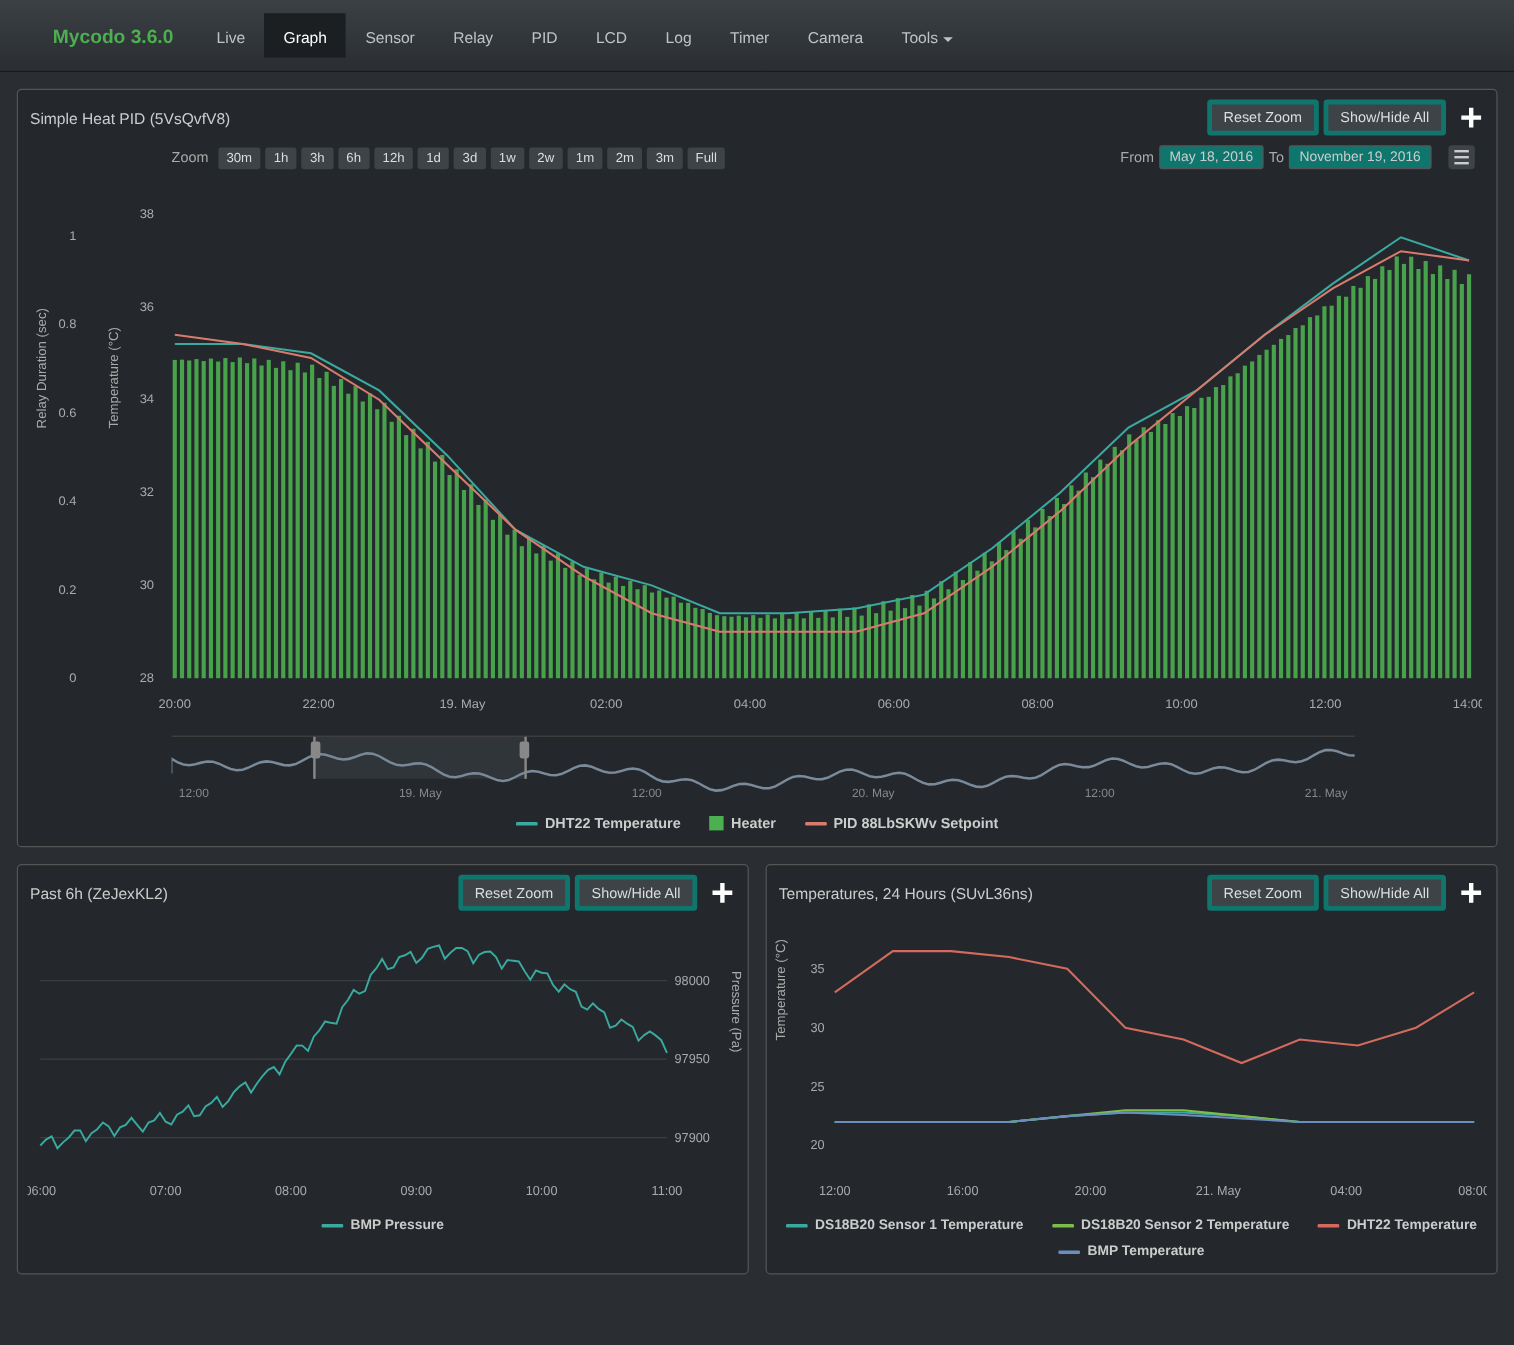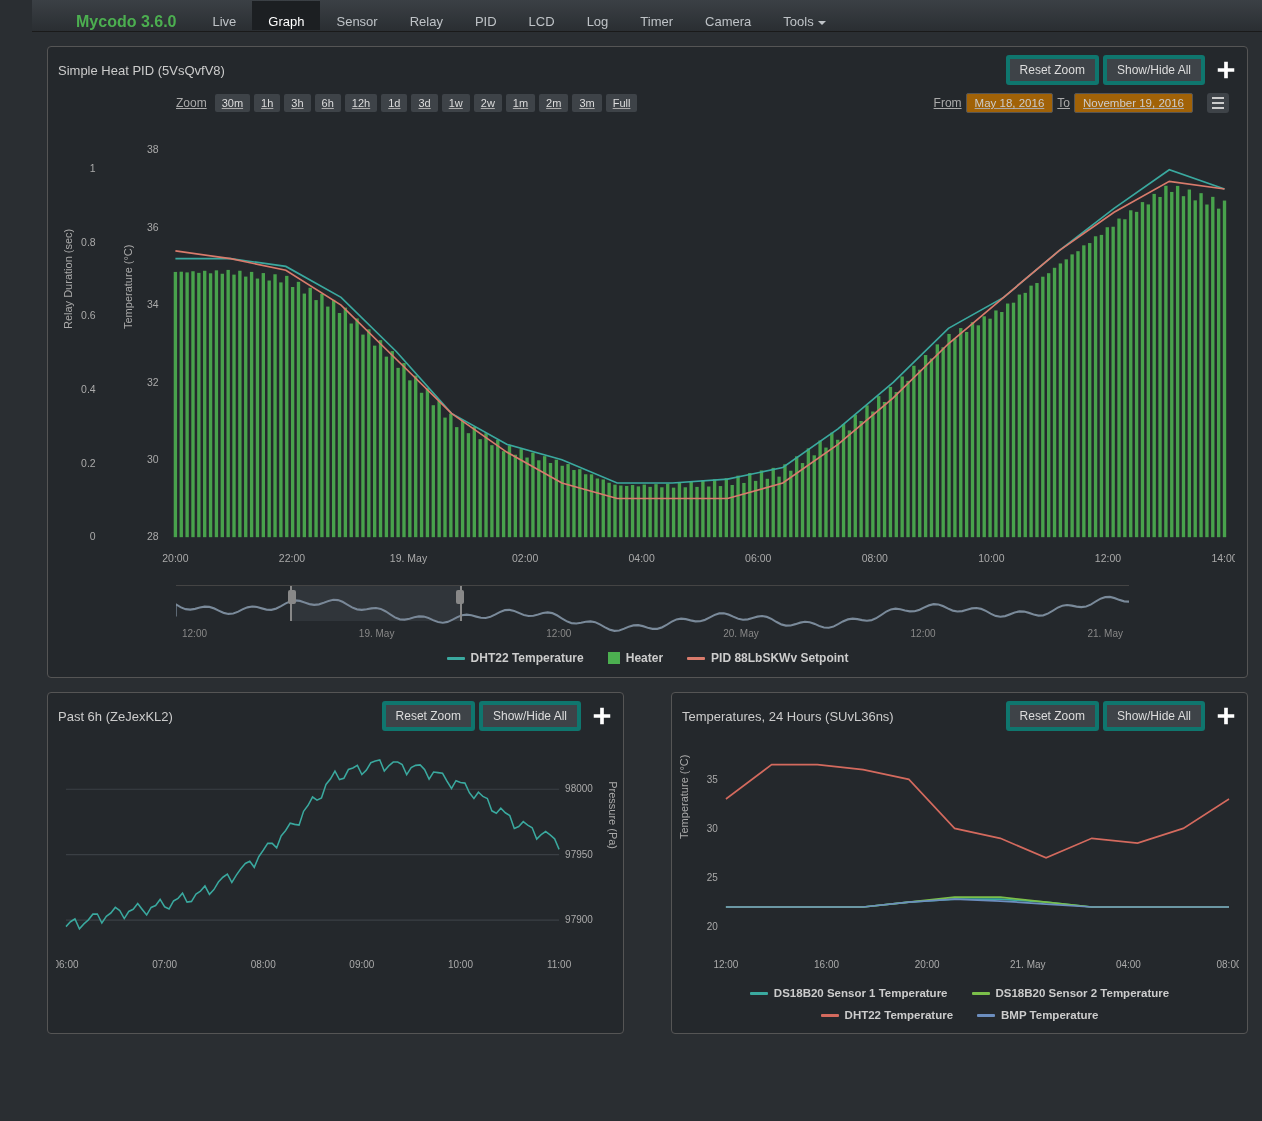--- a/index.html
+++ b/index.html
@@ -9,23 +9,22 @@
     font-family: "Helvetica Neue", Arial, sans-serif;
     font-size: 13px;
     width: 1262px;
   }
   
   .navbar {
     background: linear-gradient(#3b4045, #2a2e32);
     border-bottom: 1px solid #1a1a1a;
     display: flex;
     align-items: stretch;
-    height: 32px;
-    padding: 1px 8px;
-    margin-left: 32px;
+    height: 60px;
+    padding: 11px 8px;
   }
   .brand {
     color: #4caf50;
     font-weight: bold;
     font-size: 16px;
     padding: 12px 20px 0 36px;
   }
   .nav-tabs { display: flex; }
   .nav-item {
     padding: 13px 16px;
@@ -51,21 +50,20 @@
 
   .page { padding: 14px; }
 
   .panel {
     border: 1px solid #555;
     border-radius: 4px;
     background: #24282c;
     margin-bottom: 14px;
     padding: 6px 8px 10px 8px;
     position: relative;
-    margin-left: 33px;
   }
   .panel-head {
     display: flex;
     align-items: center;
     padding: 2px 2px 8px 2px;
   }
   .panel-title { color: #ccc; font-size: 13px; flex: 0 0 auto; }
   .panel-head .spacer { flex: 1; }
   .btn {
     background: #3e4348;
@@ -85,37 +83,36 @@
   }
   .plus-icon svg { width: 100%; height: 100%; }
 
   
   .zoom-row {
     display: flex;
     align-items: center;
     padding: 0 10px 6px 120px;
     font-size: 12px;
     color: #aaa;
-    text-decoration: underline;
   }
   .zoom-label { margin-right: 8px; }
   .zoom-btn {
     background: #3e4348;
     border-radius: 2px;
     padding: 3px 7px;
     margin-right: 4px;
     cursor: pointer;
     font-size: 11px;
     color: #ddd;
   }
   .zoom-row .spacer { flex: 1; }
   .date-box {
     border: 1px solid #555;
     border-radius: 2px;
-    background: #a16207;
+    background: #0f766e;
     padding: 3px 8px;
     margin: 0 4px;
     font-size: 11.5px;
     color: #ccc;
   }
   .burger {
     width: 22px; height: 20px;
     margin-left: 10px;
     background: #3e4348;
     border-radius: 3px;
@@ -517,20 +514,26 @@
             <text class="tick" x="10" y="210" text-anchor="middle">06:00</text>
             <text class="tick" x="108.80000000000001" y="210" text-anchor="middle">07:00</text>
             <text class="tick" x="207.60000000000002" y="210" text-anchor="middle">08:00</text>
             <text class="tick" x="306.4" y="210" text-anchor="middle">09:00</text>
             <text class="tick" x="405.20000000000005" y="210" text-anchor="middle">10:00</text>
             <text class="tick" x="504" y="210" text-anchor="middle">11:00</text>
             <path d="M10,172L14.49090909090909,167.44652744818015L18.98181818181818,164.9686939853127L23.472727272727273,174.08820377577214L27.96363636363636,169.5487773857545L32.45454545454545,165.7893775415141L36.945454545454545,160.50459935166873L41.43636363636364,160.40233265691205L45.92727272727272,168.70182081250823L50.418181818181814,162.5743322297116L54.909090909090914,159.52768974328646L59.400000000000006,154.32691693030065L63.89090909090909,157.30919396522805L68.38181818181818,164.6477737840847L72.87272727272727,158.10477675456204L77.36363636363636,156.1736316035618L81.85454545454544,150.8117293218267L86.34545454545454,156.15802959079736L90.83636363636363,161.3444515392126L95.32727272727273,154.38936928883194L99.81818181818183,152.7040704628336L104.30909090909091,147.041976826702L108.80000000000001,153.80221460384783L113.29090909090908,155.84910332838191L117.78181818181818,148.44864720024052L122.27272727272727,146.11993228007339L126.76363636363637,141.27429334847255L131.25454545454545,149.4938766435429L135.74545454545455,148.84995166760055L140.23636363636362,142.07503292343463L144.72727272727272,139.44870562250728L149.21818181818182,134.730466029956L153.7090909090909,142.49826072336873L158.2,138.05532888818416L162.6909090909091,131.03716764543208L167.1818181818182,126.74313801721436L171.67272727272726,123.79246419997071L176.16363636363636,131.5067570779123L180.65454545454546,124.78116034287378L185.14545454545456,118.88728847999592L189.63636363636365,114.07618770459668L194.12727272727273,112.00174825870201L198.61818181818182,117.64716948437854L203.10909090909092,107.93828073650364L207.60000000000002,101.97058902530117L212.0909090909091,95.53277902842383L216.58181818181816,95.66307656908758L221.07272727272726,99.69011639898525L225.56363636363636,88.82105504459469L230.05454545454543,83.83526334101917L234.54545454545453,77.19933150621947L239.03636363636363,78.25250319028274L243.52727272727273,78.85089983841172L248.0181818181818,66.29858543614974L252.5090909090909,60.84185861098231L257,53.152338372968366L261.4909090909091,56.028764031088215L265.9818181818182,53.98669485638384L270.47272727272724,41.60944502677885L274.9636363636364,36.57066074992764L279.45454545454544,29.44742139954468L283.94545454545454,37.246843075432125L288.43636363636364,35.989444488065786L292.92727272727274,27.960430648311746L297.4181818181818,26.626097273989572L301.90909090909093,24.110265095985955L306.4,32.572242650785476L310.89090909090913,28.575328404142045L315.3818181818182,21.72932543216156L319.8727272727273,20.237530393514305L324.3636363636364,19.13063630212565L328.8545454545455,29.294384838553384L333.3454545454545,24.672051454515902L337.83636363636367,21.0711692200217L342.3272727272727,21.05628219185747L346.8181818181818,23.46034706454957L351.3090909090909,32.73765732836327L355.79999999999995,26.20542678675848L360.2909090909091,24.12711060844013L364.78181818181815,23.749224699236223L369.2727272727273,28.015560533833924L373.76363636363635,36.8688767519954L378.25454545454545,30.286781303840687L382.74545454545455,30.834610106487528L387.23636363636365,31.389719625597348L391.7272727272727,38.68332592052175L396.21818181818185,45.300345564185406L400.7090909090909,38.20258397241123L405.20000000000005,39.937615874334014L409.6909090909091,40.447049111366496L414.1818181818182,49.331720915163174L418.6727272727273,54.48817753511831L423.16363636363633,48.807406595459895L427.6545454545455,52.595358998992005L432.1454545454545,54.57569527025334L436.6363636363636,65.82253962043904L441.1272727272727,68.12610312027391L445.6181818181818,63.3209083420632L450.10909090909087,67.58861012781854L454.6,70.20587477132213L459.09090909090907,82.02514441583772L463.5818181818182,80.3354762133793L468.07272727272726,75.7290408888657L472.56363636363636,78.92257864627172L477.05454545454546,81.33660796296316L481.54545454545456,91.82994048219989L486.0363636363636,87.65262806011597L490.52727272727276,84.78916064208025L495.0181818181818,87.82607689545257L499.50909090909096,91.53231423548424L504,101.15995216020964" fill="none" stroke="#3aa99f" stroke-width="1.5"></path>
           </svg>
         <div class="axis-label-right">Pressure (Pa)</div>
       </div>
+      <div class="legend2">
+        <div class="legend-item">
+            <span class="swatch-line" style="background:#3aa99f"></span>
+            <span>BMP Pressure</span>
+          </div>
+      </div>
     </div>
 
     <div class="panel">
       <div class="panel-head">
         <div class="panel-title">Temperatures, 24 Hours (SUvL36ns)</div>
         <div class="spacer"></div>
         <button class="btn">Reset Zoom</button>
         <button class="btn">Show/Hide All</button>
         <span class="plus-icon">
           <svg viewBox="0 0 24 24">

